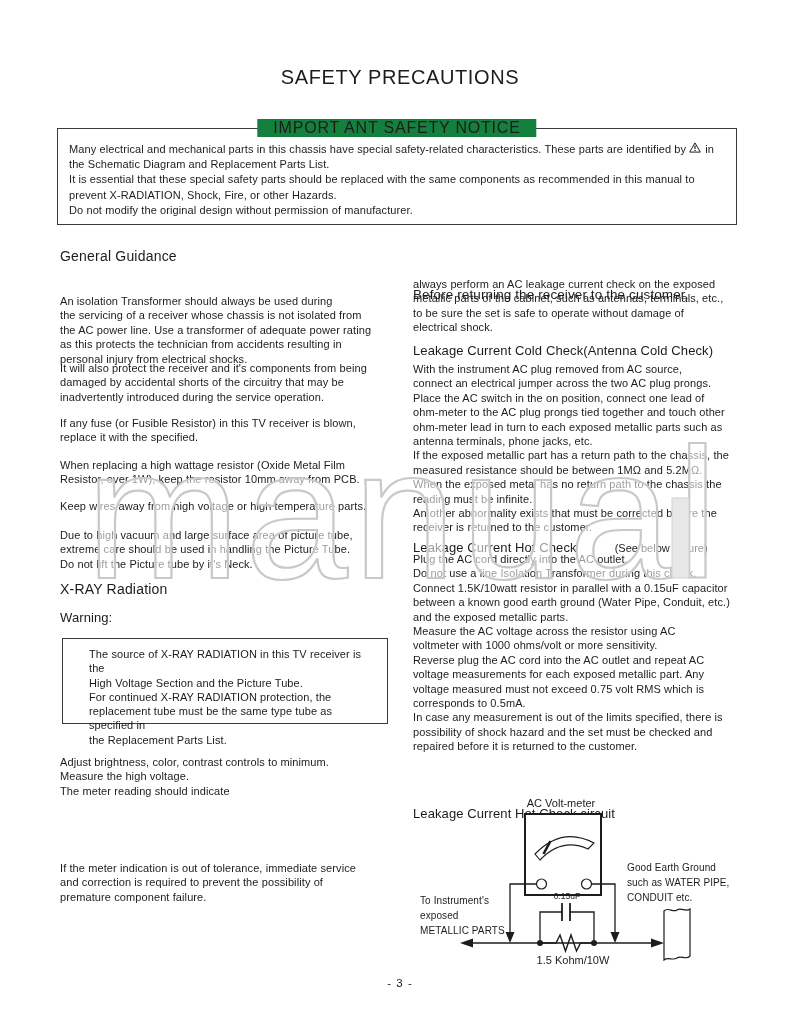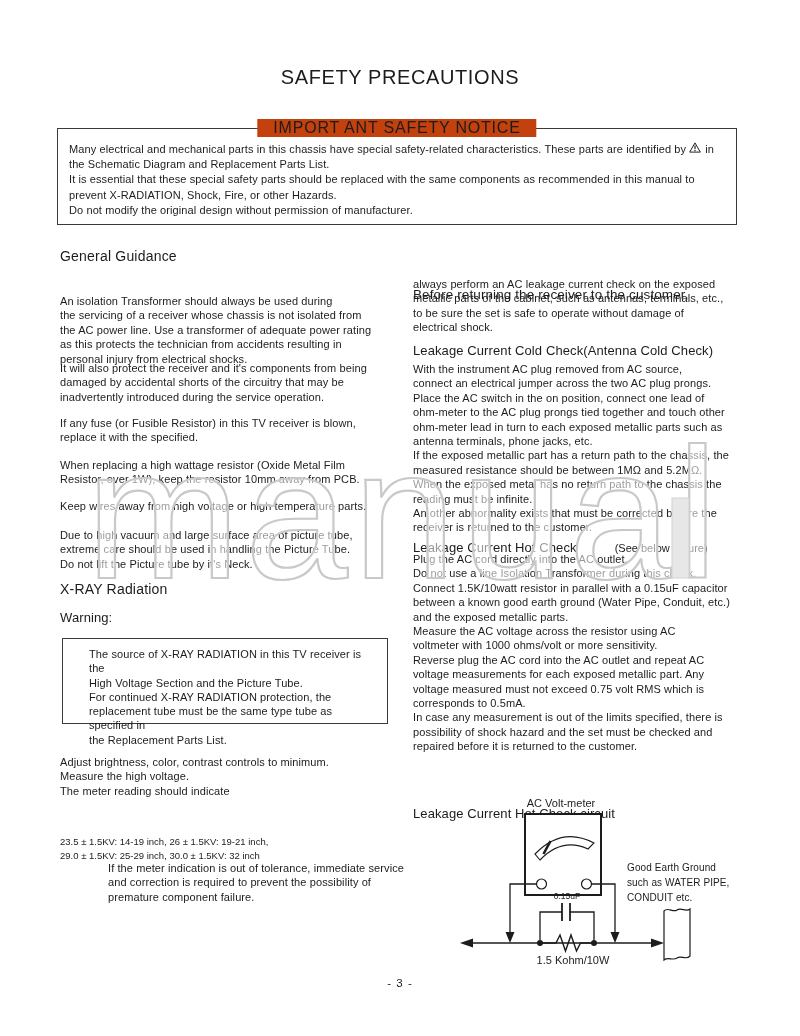--- a/index.html
+++ b/index.html
@@ -14,21 +14,21 @@
   .h-main{font-size:20px;letter-spacing:.6px;font-weight:400;text-align:center;width:100%;}
   .h-sec{font-size:14px;font-weight:400;letter-spacing:.2px;}
   .h-sub{font-size:13px;font-weight:400;letter-spacing:.1px;}
   .h-note{font-size:11px;margin-left:38px;}
   .notice-box{
     left:57px;top:128px;width:680px;height:97px;border:1.2px solid #3a3a3a;
     box-sizing:border-box;padding:13px 12px 0 11px;
   }
   .notice-title{
     position:absolute;top:-10px;left:50%;transform:translateX(-50%);
-    background:#c2410c;padding:0 16px;font-size:16px;letter-spacing:.8px;white-space:nowrap;
+    background:#15803d;padding:0 16px;font-size:16px;letter-spacing:.8px;white-space:nowrap;
   }
   .notice-line1{display:flex;align-items:baseline;font-size:11px;line-height:15.2px;letter-spacing:.1px;}
   .notice-suffix{margin-left:auto;display:flex;gap:4px;padding-right:10px;font-size:11px;}
   .notice-body{font-size:11px;line-height:15.2px;white-space:pre-line;letter-spacing:.1px;}
   .warn-box{
     left:62px;top:638px;width:326px;height:86px;border:1.2px solid #3a3a3a;
     box-sizing:border-box;padding:8px 8px 0 26px;
   }
   .pagenum{left:0;top:977px;width:100%;text-align:center;font-size:11.5px;letter-spacing:1px;}
   .diagram-label{font-size:10px;line-height:15px;white-space:pre-line;letter-spacing:.1px;}
@@ -84,23 +84,21 @@
   <div class="abs warn-box">
     <div class="body" style="line-height:14.3px;">The source of X-RAY RADIATION in this TV receiver is the
 High Voltage Section and the Picture Tube.
 For continued X-RAY RADIATION protection, the
 replacement tube must be the same type tube as specified in
 the Replacement Parts List.</div>
   </div>
   <div class="abs body" style="left:60px;top:755px;width:334px;">Adjust brightness, color, contrast controls to minimum.
 Measure the high voltage.
 The meter reading should indicate</div>
-  <div class="abs small" style="left:60px;top:835px;width:334px;">23.5 ± 1.5KV: 14-19 inch, 26 ± 1.5KV: 19-21 inch,
-29.0 ± 1.5KV: 25-29 inch, 30.0 ± 1.5KV: 32 inch</div>
-  <div class="abs body" style="left:60px;top:861px;width:334px;margin-left:48px;">If the meter indication is out of tolerance, immediate service
+  <div class="abs body" style="left:60px;top:861px;width:334px;">If the meter indication is out of tolerance, immediate service
 and correction is required to prevent the possibility of
 premature component failure.</div>
 
   <div class="abs h-sub" style="left:413px;top:247px;font-size:13.5px;margin-top:40px;">Before returning the receiver to the customer,</div>
   <div class="abs body" style="left:413px;top:277px;width:334px;">always perform an AC leakage current check on the exposed
 metallic parts of the cabinet, such as antennas, terminals, etc.,
 to be sure the set is safe to operate without damage of
 electrical shock.</div>
 
   <div class="abs h-sub" style="left:413px;top:343px;">Leakage Current Cold Check(Antenna Cold Check)</div>
@@ -167,20 +165,23 @@
 
     <path d="M130,150 L130,122 L152,122" fill="none" stroke="#1c1c1c" stroke-width="1.3"></path>
     <path d="M160,122 L184,122 L184,150" fill="none" stroke="#1c1c1c" stroke-width="1.3"></path>
     <line x1="152" y1="113" x2="152" y2="131" stroke="#1c1c1c" stroke-width="1.8"></line>
     <line x1="160" y1="113" x2="160" y2="131" stroke="#1c1c1c" stroke-width="1.8"></line>
     <text x="157" y="109" font-size="8.5" text-anchor="middle" fill="#1c1c1c">0.15uF</text>
 
     <path d="M254,121 C258,116.5 263,123 267,120 C271,117 276,122.5 280,119 L280,166 C276,170.5 271,165 267,168 C263,171 258,166.5 254,170 Z" fill="#ffffff" stroke="#1c1c1c" stroke-width="1.2"></path>
   </svg>
 
+  <div class="abs diagram-label" style="left:420px;top:893px;">To Instrument's
+exposed
+METALLIC PARTS</div>
   <div class="abs diagram-label" style="left:627px;top:860px;">Good Earth Ground
 such as WATER PIPE,
 CONDUIT etc.</div>
 
   <svg class="abs watermark" width="800" height="1036" viewBox="0 0 800 1036">
     <text x="86" y="578" font-family="Liberation Serif, DejaVu Serif, serif" font-size="185" letter-spacing="5" fill="rgba(255,255,255,0.55)" stroke="#c9c9c9" stroke-width="2.2">manual</text>
     <rect x="672" y="498" width="17" height="80" fill="#e7e7e7" stroke="#d2d2d2" stroke-width="1"></rect>
   </svg>
 
   <div class="abs pagenum">- 3 -</div>

